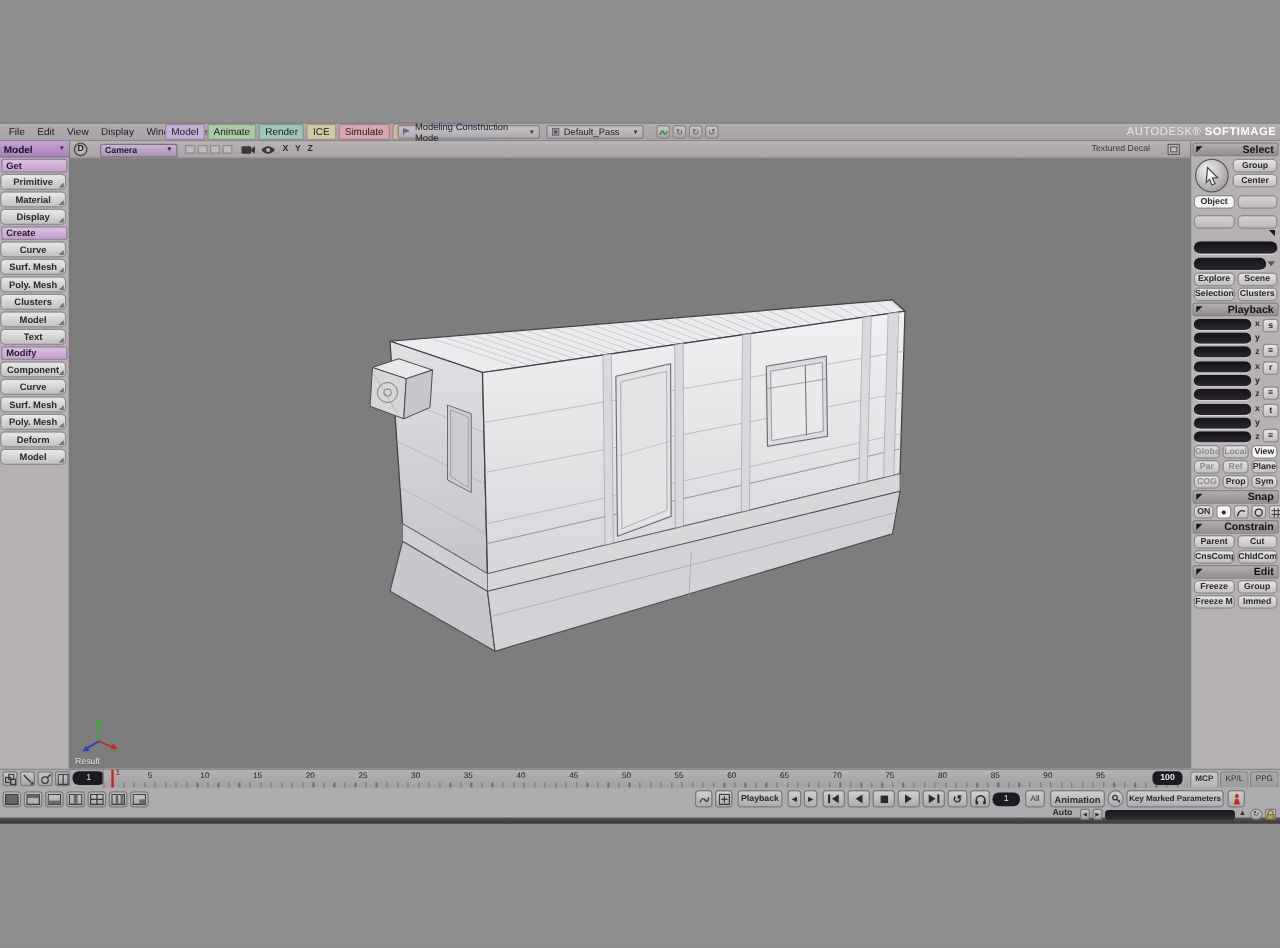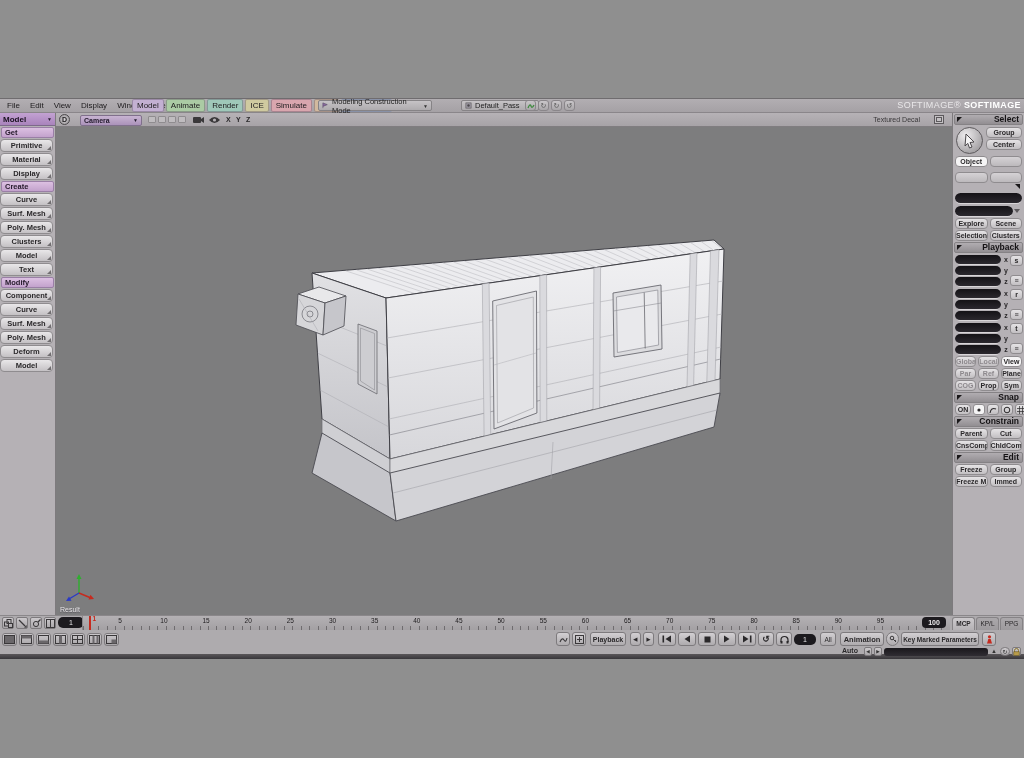--- a/index.html
+++ b/index.html
@@ -9,21 +9,21 @@
 
   
   .menubar{position:absolute;left:0;top:0;width:1024px;height:14px;background:linear-gradient(#b2aeb2,#a5a1a5);border-bottom:1px solid #8a868a;font-size:8px;color:#1d1b1d;}
   .menus{position:absolute;left:2px;top:0;height:13px;display:flex;align-items:center;}
   .menu-item{padding:0 5px;cursor:default;}
   .modules{position:absolute;left:132px;top:0;height:13px;display:flex;align-items:center;}
   .module-item{padding:1px 4px;margin-right:2px;border-radius:2px;border:1px solid rgba(80,70,90,.35);}
   .dd{position:absolute;top:1px;height:11px;background:linear-gradient(#c6c3c6,#aeabae);border:1px solid #868386;border-radius:2px;display:flex;align-items:center;font-size:7.5px;padding:0 3px;color:#222;}
   .dd .dd-arrow{margin-left:auto;font-size:5px;color:#333;}
   .cons-dd{left:318px;width:114px;}
-  .pass-dd{left:461px;width:78px;}
+  .pass-dd{left:437px;width:78px;}
   .cons-ico{width:7px;height:7px;margin-right:3px;flex:0 0 auto;}
   .top-icons{position:absolute;left:525px;top:1px;display:flex;}
   .round-btn{width:11px;height:11px;border-radius:3px;border:1px solid #8a868a;background:linear-gradient(#c9c6c9,#a9a6a9);margin-right:2px;display:flex;align-items:center;justify-content:center;font-size:7px;color:#555;}
   .brand{position:absolute;right:3px;top:1px;font-size:9px;color:#e9e7e9;letter-spacing:.4px;}
   .brand b{color:#ffffff;}
 
   
   .left-col{position:absolute;left:0;top:14px;width:56px;height:502px;background:#b5b1b5;border-right:1px solid #7d7a7d;}
   .module-dd{height:13px;background:linear-gradient(#c3a2d2,#a983bc);border-bottom:1px solid #7d6a8a;display:flex;align-items:center;padding:0 3px;font-size:8px;font-weight:bold;color:#1a1220;}
   .module-dd .dd-arrow{margin-left:auto;font-size:5px;color:#2a2030;}
@@ -144,21 +144,21 @@
       <span class="round-btn">
         <svg width="8" height="8" viewBox="0 0 8 8">
             <path d="M1,6 Q3,1 4,4 T7,3" fill="none" stroke="#3f8a3f" stroke-width="1.3"></path>
           </svg>
       </span>
       <span class="round-btn">↻</span>
       <span class="round-btn">↻</span>
       <span class="round-btn">↺</span>
     </div>
     <div class="brand">
-      <span>SOFTIMAGE®</span>
+      <span>AUTODESK®</span>
       <b>SOFTIMAGE</b>
     </div>
   </div>
 
   <div class="left-col">
     <div class="module-dd">
       <span>Model</span>
       <span class="dd-arrow">▼</span>
     </div>
     <div>

